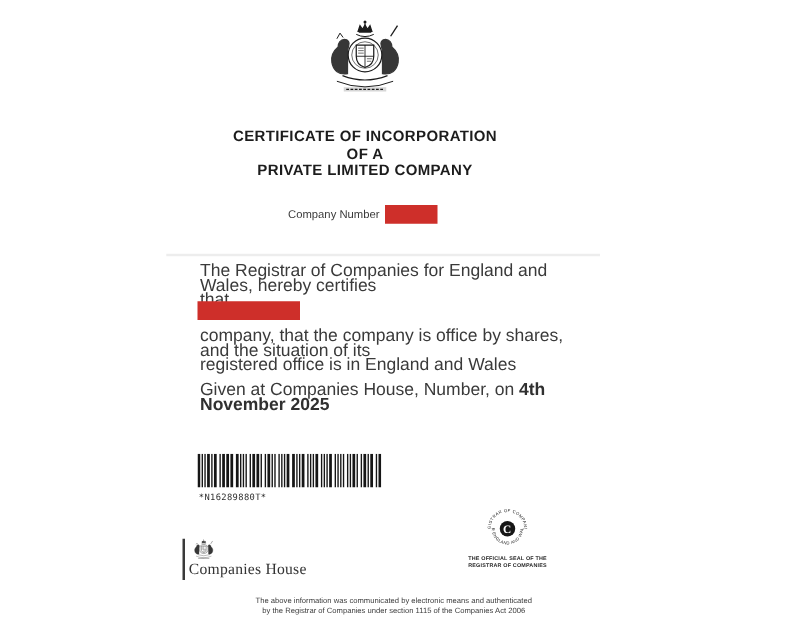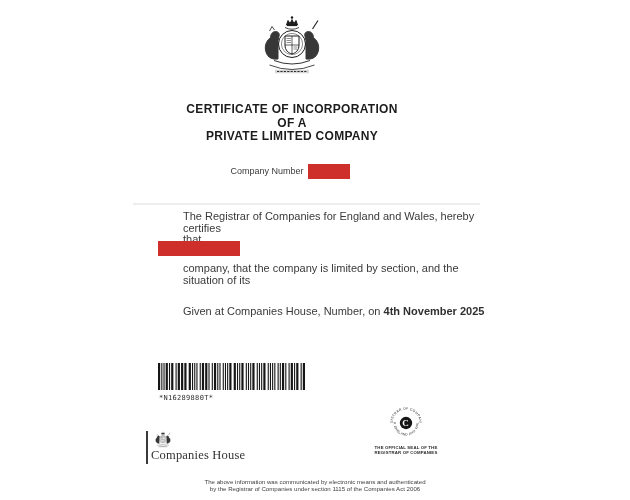--- a/index.html
+++ b/index.html
@@ -26,21 +26,21 @@
     display:flex; justify-content:center; align-items:center; gap:4px;
     font-size:9px; color:#3a3a3a;
   }
   .redact{background:#ce2f2a;}
   .cn-redact{width:42px; height:15px;}
 
   
   .artifact{left:133px; top:203px; width:347px; height:2px; background:rgba(0,0,0,0.07);}
 
   
-  .para{left:160px; font-size:11px; line-height:11.5px; color:#3a3a3a;margin-left:23px;}
+  .para{left:160px; font-size:14px; line-height:11.5px; color:#3a3a3a;}
   .para span{display:block;}
   .p-certify{top:211px; width:300px;}
   .name-redact{left:158px; top:241px; width:82px; height:15px;}
   .p-incorp{top:263px; width:310px;}
   .p-given{top:306px; width:320px;}
   .p-given b{color:#303030;}
 
   
   .barcode{left:158px; top:363px; width:147px; height:27px;}
   .barcode svg{display:block;}
@@ -115,21 +115,22 @@
   <div class="abs artifact"></div>
 
   <div class="abs para p-certify">
     <span>The Registrar of Companies for England and Wales, hereby certifies</span>
     <span>that</span>
   </div>
 
   <div class="abs redact name-redact"></div>
 
   <div class="abs para p-incorp">
-    <span>company, that the company is limited by section, and the situation of its</span>
+    <span>company, that the company is office by shares, and the situation of its</span>
+    <span>registered office is in England and Wales</span>
   </div>
 
   <div class="abs para p-given"><span style="display:inline">Given at Companies House, Number, on </span><b>4th November 2025</b></div>
 
   <div class="abs barcode">
       <svg width="147" height="27" viewBox="0 0 134 30" preserveAspectRatio="none">
         <rect x="0" y="0" width="2" height="30" fill="#161616"></rect>
         <rect x="3" y="0" width="1" height="30" fill="#161616"></rect>
         <rect x="5" y="0" width="1" height="30" fill="#161616"></rect>
         <rect x="7" y="0" width="2" height="30" fill="#161616"></rect>

